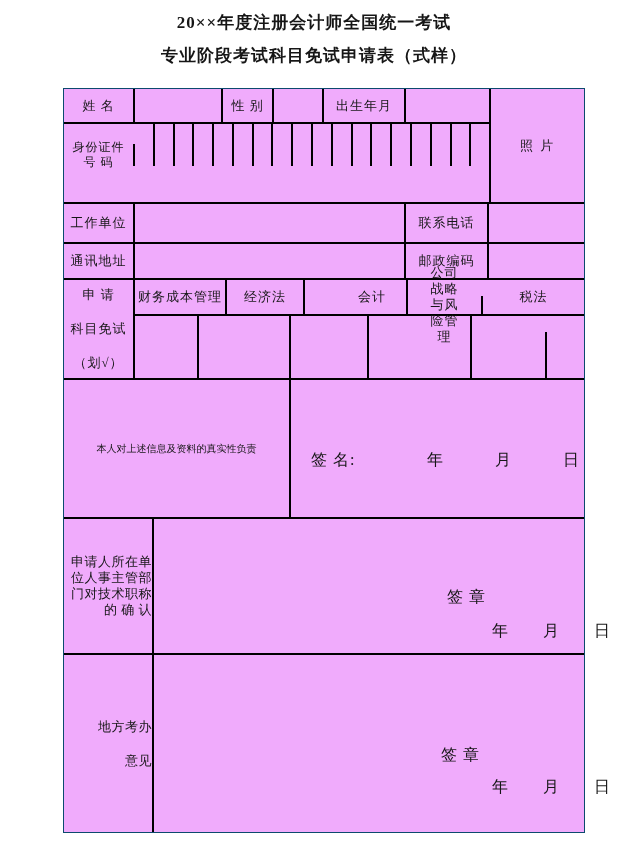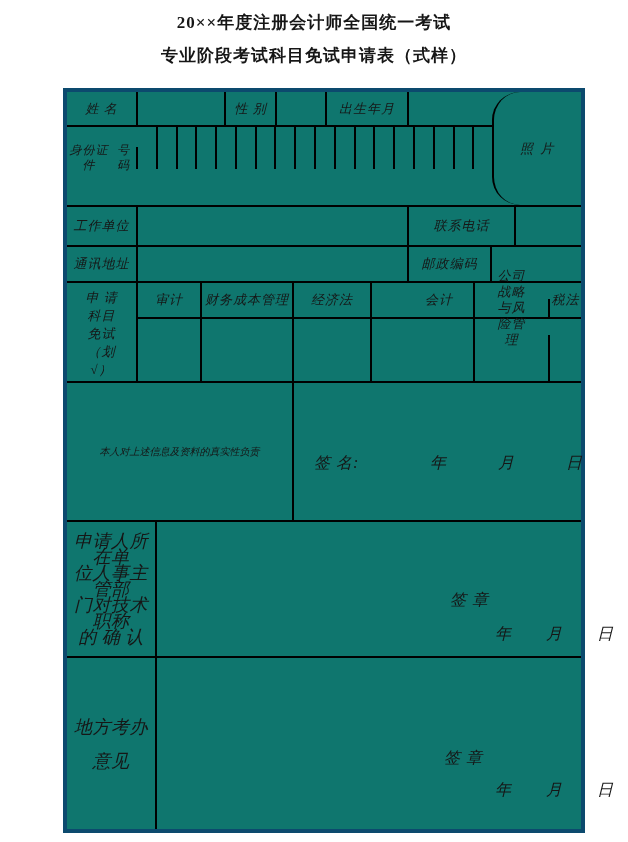--- a/index.html
+++ b/index.html
@@ -12,83 +12,82 @@
     font-family: "Liberation Serif", "DejaVu Serif", serif;
     overflow: hidden;
   }
   .title-block { position: absolute; top: 6px; left: 0; right: 0; text-align: center; }
   .title-line { font-size: 17px; font-weight: bold; line-height: 33px; letter-spacing: 1px; }
 
   .form-table {
     position: absolute;
     top: 88px; left: 63px;
     width: 522px; height: 745px;
-    border: 4px solid #0c4a6e;
+    border: 1px solid #0c4a6e;
     box-sizing: border-box;
     display: flex; flex-direction: column;
     font-size: 13px;
-    background: #0f766e;
-    font-style: italic;
+    background: #f0abfc;
   }
   .row { display: flex; box-sizing: border-box; border-bottom: 2px solid #000; flex-shrink: 0; }
   .cell {
     box-sizing: border-box;
     border-right: 2px solid #000;
     display: flex; align-items: center; justify-content: center;
     text-align: center; letter-spacing: 1px; line-height: 16px;
     flex-shrink: 0;
   }
   .cell.last { border-right: none; }
   .cell.grow { flex: 1 1 auto; border-right: none; }
 
   
   .block-a { display: flex; height: 115px; border-bottom: 2px solid #000; box-sizing: border-box; flex-shrink: 0; }
   .block-a-left { width: 425px; display: flex; flex-direction: column; flex-shrink: 0; }
   .block-a-left .row:last-child { border-bottom: none; }
   .photo-cell {
     flex: 1 1 auto; border-left: 2px solid #000; box-sizing: border-box;
-    display: flex; align-items: center; justify-content: center; letter-spacing: 2px; border-radius: 28px;
+    display: flex; align-items: center; justify-content: center; letter-spacing: 2px;
   }
   .r1 { height: 35px; }
   .r2 { height: 42px; }
   .r3 { height: 38px; border-bottom: none !important; }
-  .id-label { flex-direction: row; font-size: 12px; line-height: 15px; margin-top: 20px; }
+  .id-label { flex-direction: column; font-size: 12px; line-height: 15px; margin-top: 20px; }
   .id-boxes { flex: 1 1 auto; display: flex; }
   .id-box { flex: 1 1 0; border-right: 2px solid #000; box-sizing: border-box; }
   .id-box:last-child { border-right: none; }
 
   .row4, .row5 { height: 40px; }
   .row5 { height: 36px; }
 
   
   .subj { display: flex; height: 100px; border-bottom: 2px solid #000; box-sizing: border-box; flex-shrink: 0; }
   .subj-label {
     width: 71px; border-right: 2px solid #000; box-sizing: border-box;
     display: flex; flex-direction: column; justify-content: space-between;
-    align-items: center; padding: 6px 16px; text-align: center; letter-spacing: 1px; flex-shrink: 0;
+    align-items: center; padding: 6px 0; text-align: center; letter-spacing: 1px; flex-shrink: 0;
   }
   .subj-right { flex: 1 1 auto; display: flex; flex-direction: column; }
   .subj-hdr { height: 36px; border-bottom: 2px solid #000; }
   .subj-blank { flex: 1 1 auto; border-bottom: none; }
   .sc1 { width: 64px; } .sc2 { width: 92px; } .sc3 { width: 78px; }
   .sc4 { width: 70px; margin-left: 33px; } .sc5 { width: 75px; padding: 0 18px; margin-top: 16px; }
   .sc6 { flex: 1 1 auto; border-right: none; }
 
   
   .sec { box-sizing: border-box; flex-shrink: 0; }
   .sec8 { height: 139px; }
   .sec9 { height: 136px; }
   .sec10 { flex: 1 1 auto; border-bottom: none; }
   .sec-left {
     box-sizing: border-box; border-right: 2px solid #000;
     display: flex; flex-direction: column; align-items: center; justify-content: center;
     text-align: center; flex-shrink: 0;
   }
   .sec8-left { width: 227px; font-size: 10px; letter-spacing: 0; white-space: nowrap; }
-  .sec9-left, .sec10-left { width: 90px; font-size: 18px; line-height: 16px; letter-spacing: 0.5px; }
+  .sec9-left, .sec10-left { width: 90px; font-size: 13px; line-height: 16px; letter-spacing: 0.5px; align-items: flex-end; }
   .sec10-left .gap-line { margin-top: 18px; }
   .sec-right { flex: 1 1 auto; position: relative; }
   .abs { position: absolute; white-space: pre; letter-spacing: 1px; font-size: 16px; }
 </style>
 </head>
 <body>
 
 <div class="page">
 
   <div class="title-block">
@@ -134,40 +133,39 @@
             <div class="id-box"></div>
           </div>
         </div>
       </div>
       <div class="photo-cell">照 片</div>
     </div>
 
     <div class="row row4">
       <div class="cell" style="width:71px">工作单位</div>
       <div class="cell" style="width:271px"></div>
-      <div class="cell" style="width:107px">联系电话</div>
+      <div class="cell" style="width:83px">联系电话</div>
       <div class="cell grow last"></div>
     </div>
 
     <div class="row row5">
       <div class="cell" style="width:71px">通讯地址</div>
       <div class="cell" style="width:271px"></div>
       <div class="cell" style="width:83px">邮政编码</div>
       <div class="cell grow last"></div>
     </div>
 
     <div class="subj">
       <div class="subj-label">
         <span>申 请</span>
         <span>科目免试</span>
         <span>（划√）</span>
       </div>
       <div class="subj-right">
         <div class="row subj-hdr">
-          <div class="cell sc1">审计</div>
           <div class="cell sc2">财务成本管理</div>
           <div class="cell sc3">经济法</div>
           <div class="cell sc4">会计</div>
           <div class="cell sc5">公司战略与风险管理</div>
           <div class="cell sc6 last">税法</div>
         </div>
         <div class="row subj-blank">
           <div class="cell sc1"></div>
           <div class="cell sc2"></div>
           <div class="cell sc3"></div>

